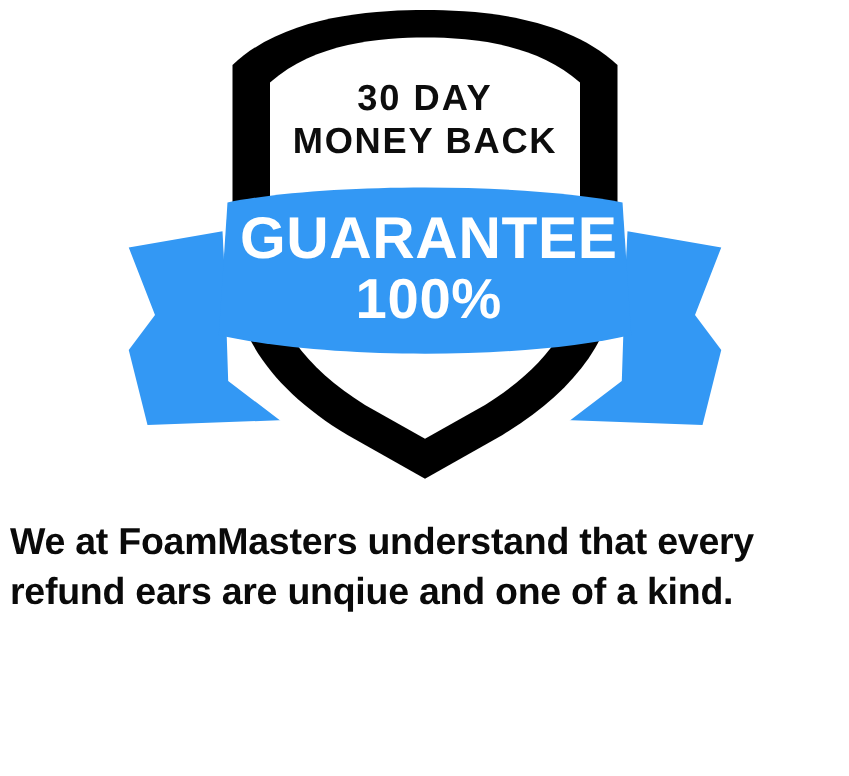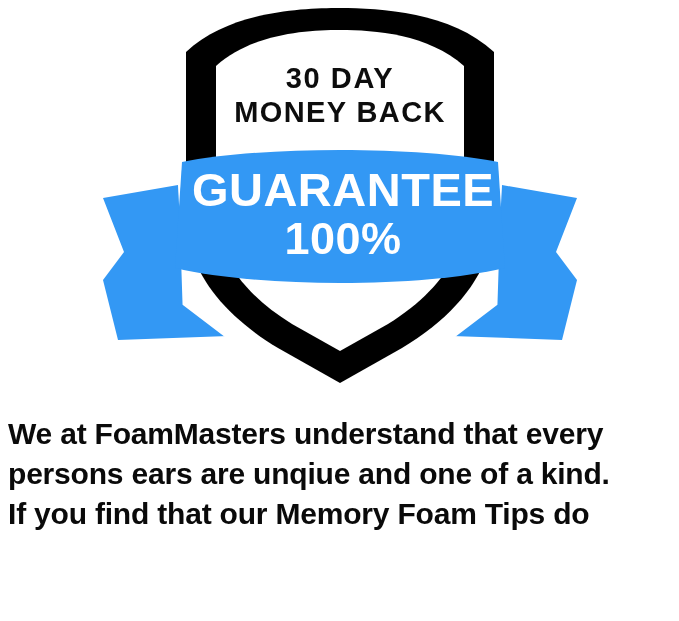--- a/index.html
+++ b/index.html
@@ -151,17 +151,16 @@
                  Z"></path>
       </g>
 
       <text class="badge-text-light t-guarantee" x="343" y="206" text-anchor="middle">GUARANTEE</text>
       <text class="badge-text-light t-percent" x="343" y="254" text-anchor="middle">100%</text>
     </svg>
   </div>
 
   <div class="copy-block">
     <span class="copy-line">We at FoamMasters understand that every</span>
-    <span class="copy-line">persons ears are unqiue and one of a kind.</span>
-    <span class="copy-line">If you find that our Memory Foam Tips do</span>
+    <span class="copy-line">refund ears are unqiue and one of a kind.</span>
   </div>
 
 </div>
 
 </body></html>

